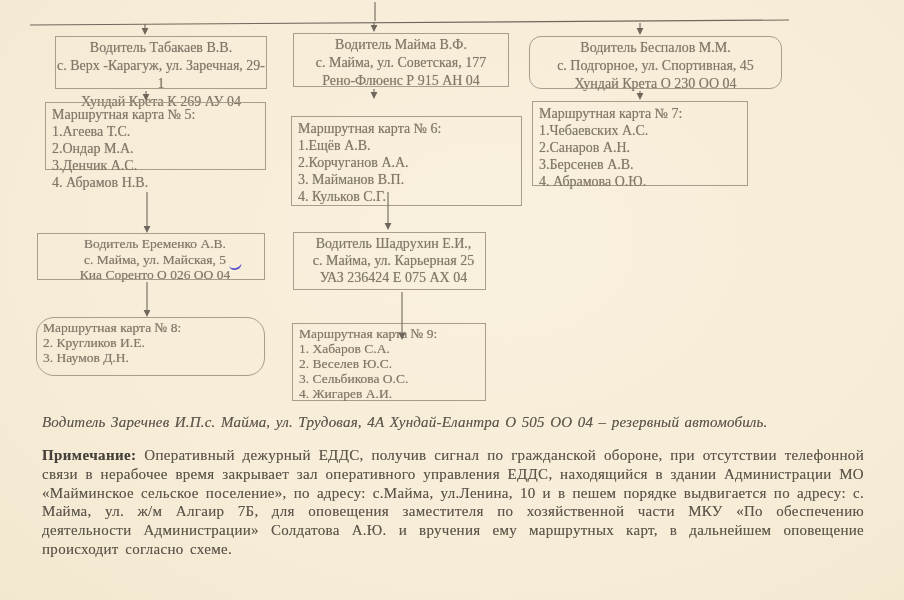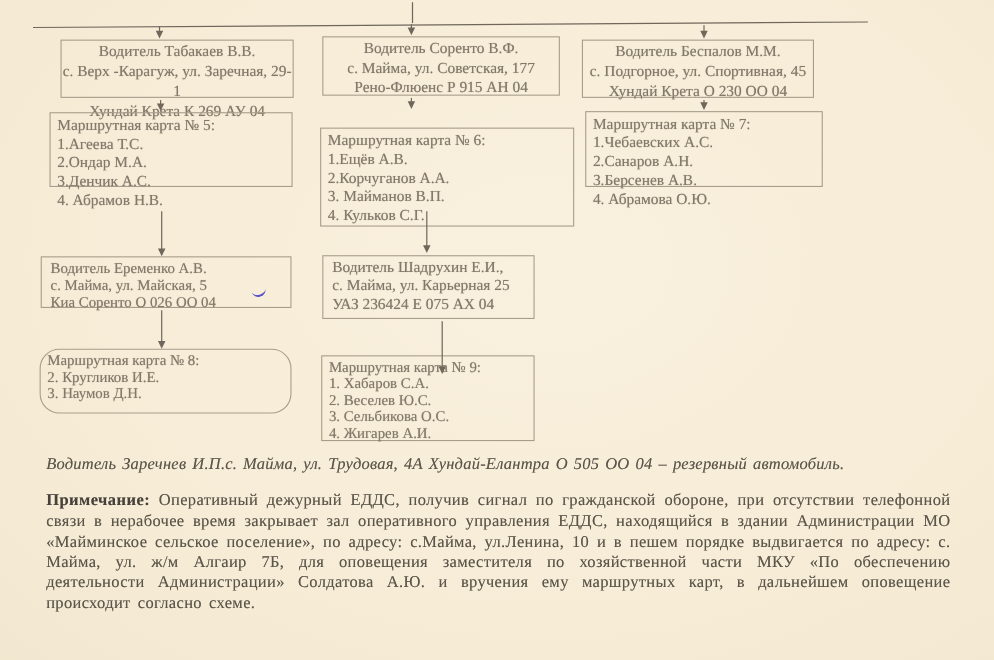--- a/index.html
+++ b/index.html
@@ -10,28 +10,28 @@
     font-family:"Liberation Serif", serif;
   }
   .connectors{position:absolute; left:0; top:0; z-index:3; pointer-events:none;}
   .nbox,.card{
     position:absolute; z-index:2; box-sizing:border-box;
     border:1px solid #a89d8b; color:#83796a;
     text-shadow:0 0 0.7px rgba(131,121,106,0.65);
     background:transparent;
   }
   .nbox{ text-align:center; font-size:14px; line-height:18px; padding-top:2px; }
-  .nbox.left{ text-align:left; padding-left:8px; }
+  .nbox.left{ text-align:center; padding-left:8px; }
   .card{ text-align:left; font-size:14px; line-height:17px; padding:3px 6px; }
   .b1{left:55px;  top:36px;  width:212px; height:53px;}
   .b2{left:293px; top:33px;  width:216px; height:54px;}
-  .b3{left:529px; top:36px;  width:211px; height:53px;}
+  .b3{left:529px; top:36px;  width:253px; height:53px;border-radius:12px;}
   .c5{left:45px;  top:102px; width:221px; height:68px;}
   .c6{left:291px; top:116px; width:231px; height:90px;}
-  .c7{left:532px; top:101px; width:216px; height:69px;}
+  .c7{left:532px; top:101px; width:216px; height:85px;}
   .b4{left:37px;  top:233px; width:228px; height:47px; font-size:13.5px; line-height:15.5px;}
   .b5{left:293px; top:232px; width:193px; height:58px; font-size:14px; line-height:17px;}
   .c8{left:36px;  top:317px; width:229px; height:59px; font-size:13.5px; line-height:14.8px;border-radius:18px;}
   .c9{left:292px; top:323px; width:194px; height:78px; font-size:13.5px; line-height:15px; padding-top:2px;}
   .pen-mark{
     position:absolute; z-index:4; left:229px; top:262px; width:13px; height:6px;
     border-bottom:2px solid #4038c8; border-radius:0 0 9px 9px;
     transform:rotate(-14deg); opacity:0.85;
   }
   .reserve{
@@ -82,21 +82,21 @@
     </g>
   </svg>
 
   <div class="nbox b1">
     <div>Водитель Табакаев В.В.</div>
     <div>с. Верх -Карагуж, ул. Заречная, 29-1</div>
     <div>Хундай Крета К 269 АУ 04</div>
   </div>
 
   <div class="nbox b2">
-    <div>Водитель Соренто В.Ф.</div>
+    <div>Водитель Майма В.Ф.</div>
     <div>с. Майма, ул. Советская, 177</div>
     <div>Рено-Флюенс Р 915 АН 04</div>
   </div>
 
   <div class="nbox b3">
     <div>Водитель Беспалов М.М.</div>
     <div>с. Подгорное, ул. Спортивная, 45</div>
     <div>Хундай Крета О 230 ОО 04</div>
   </div>
 

